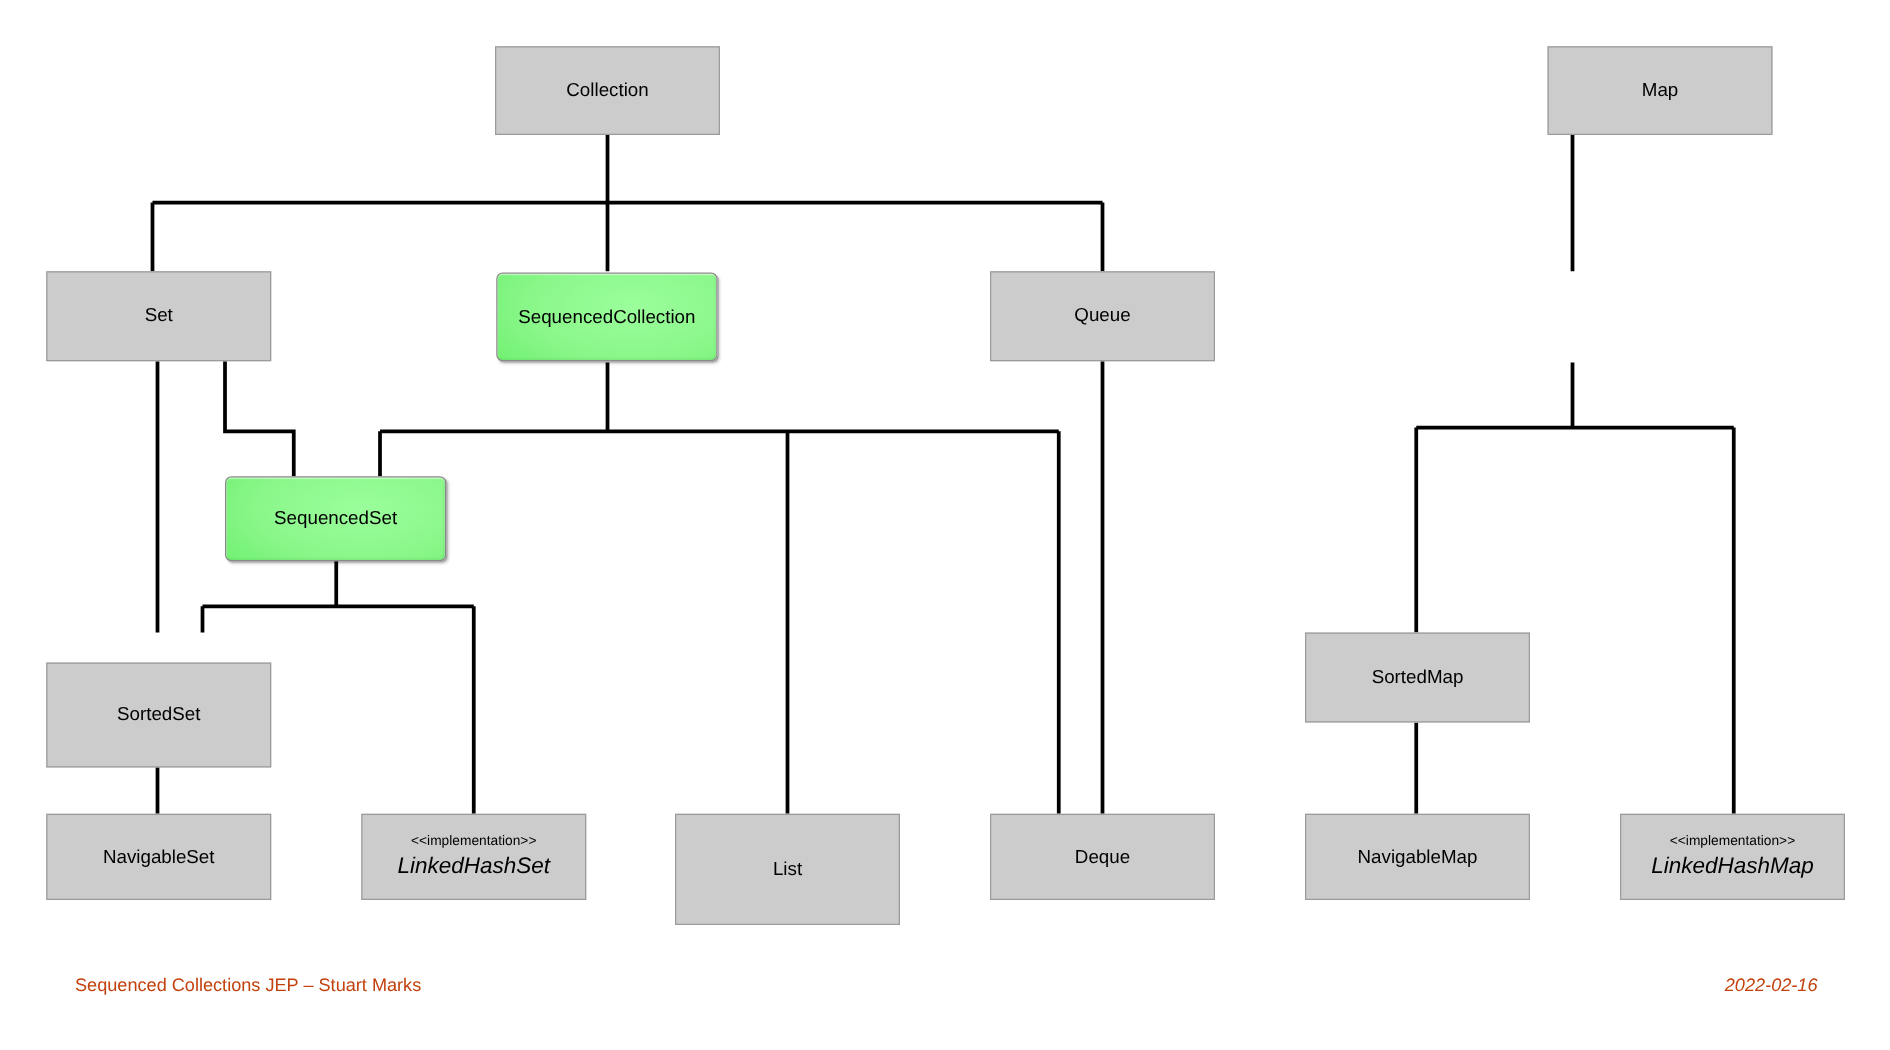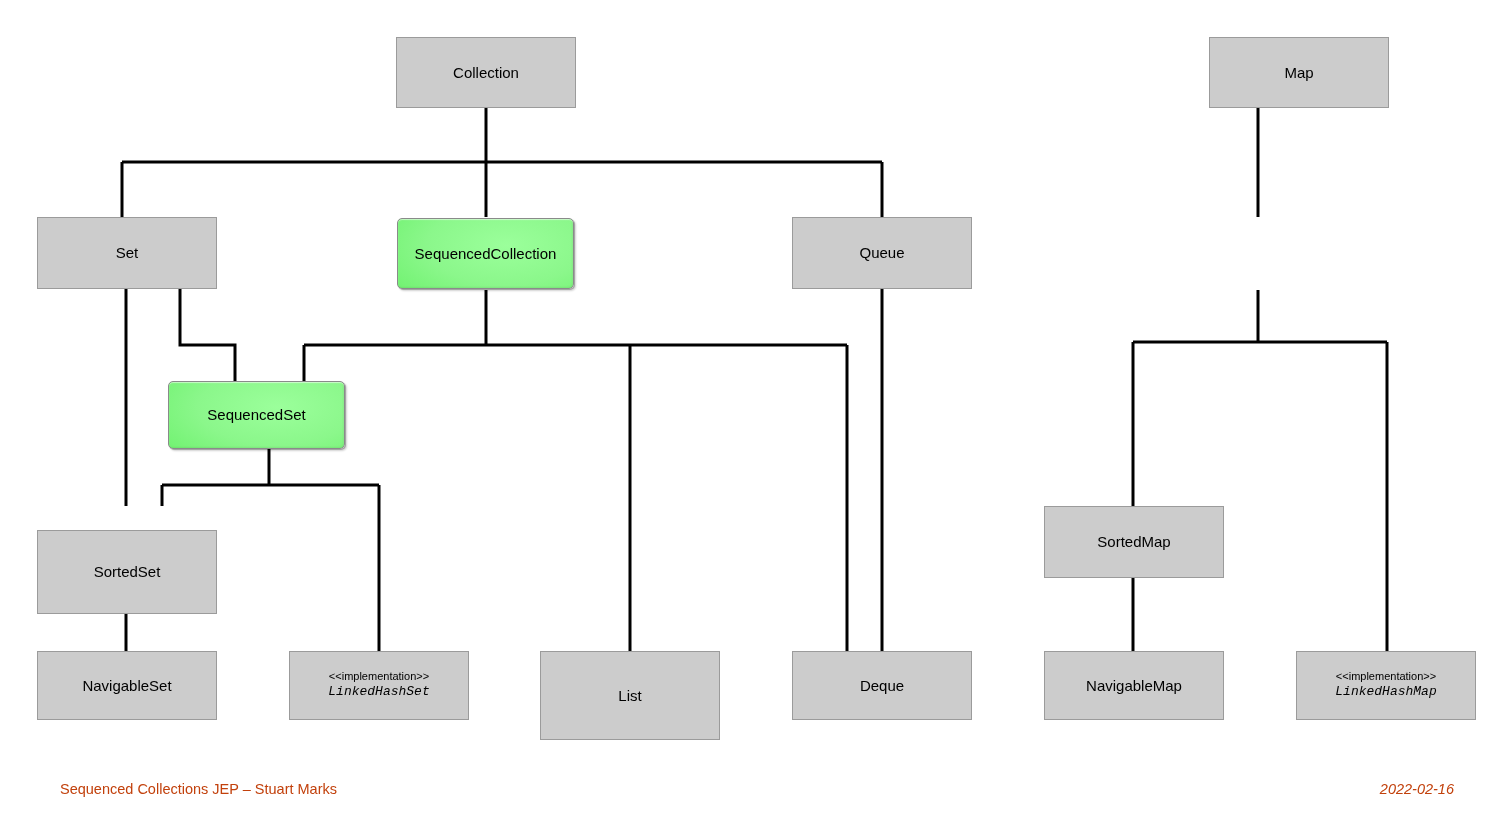--- a/index.html
+++ b/index.html
@@ -69,23 +69,22 @@
   }
   .stereotype {
     display: block;
     font-size: 11px;
     font-style: normal;
     line-height: 1.25;
   }
   .implname {
     display: block;
     font-style: italic;
-    font-size: 13px;
+    font-size: 18px;
     line-height: 1.3;
-    font-family: Liberation Mono, monospace;
   }
   .footer {
     position: absolute;
     font-size: 14.5px;
     color: #c2410c;
     white-space: nowrap;
   }
   #footer-left  { left: 60px;  top: 781px; }
   #footer-right { right: 58px; top: 781px; font-style: italic; }
 </style>
@@ -130,38 +129,38 @@
       <path d="M 1387,342 L 1387,651"></path>
 
       <path d="M 1133,578 L 1133,651"></path>
     </g>
   </svg>
 
   <div class="node iface" style="left:396px; top:37px; width:180px; height:71px;">
     <span class="node-label">Collection</span>
   </div>
 
-  <div class="node iface" style="left:1209px; top:37px; width:180px; height:71px;">
+  <div class="node iface" style="left:1238px; top:37px; width:180px; height:71px;">
     <span class="node-label">Map</span>
   </div>
 
   <div class="node iface" style="left:37px; top:217px; width:180px; height:72px;">
     <span class="node-label">Set</span>
   </div>
 
   <div class="node seq" style="left:397px; top:218px; width:177px; height:71px;">
     <span class="node-label">SequencedCollection</span>
   </div>
 
   <div class="node iface" style="left:792px; top:217px; width:180px; height:72px;">
     <span class="node-label">Queue</span>
   </div>
 
 
-  <div class="node seq" style="left:168px; top:381px; width:177px; height:68px;">
+  <div class="node seq" style="left:180px; top:381px; width:177px; height:68px;">
     <span class="node-label">SequencedSet</span>
   </div>
 
   <div class="node iface" style="left:37px; top:530px; width:180px; height:84px;">
     <span class="node-label">SortedSet</span>
   </div>
 
   <div class="node iface" style="left:1044px; top:506px; width:180px; height:72px;">
     <span class="node-label">SortedMap</span>
   </div>

